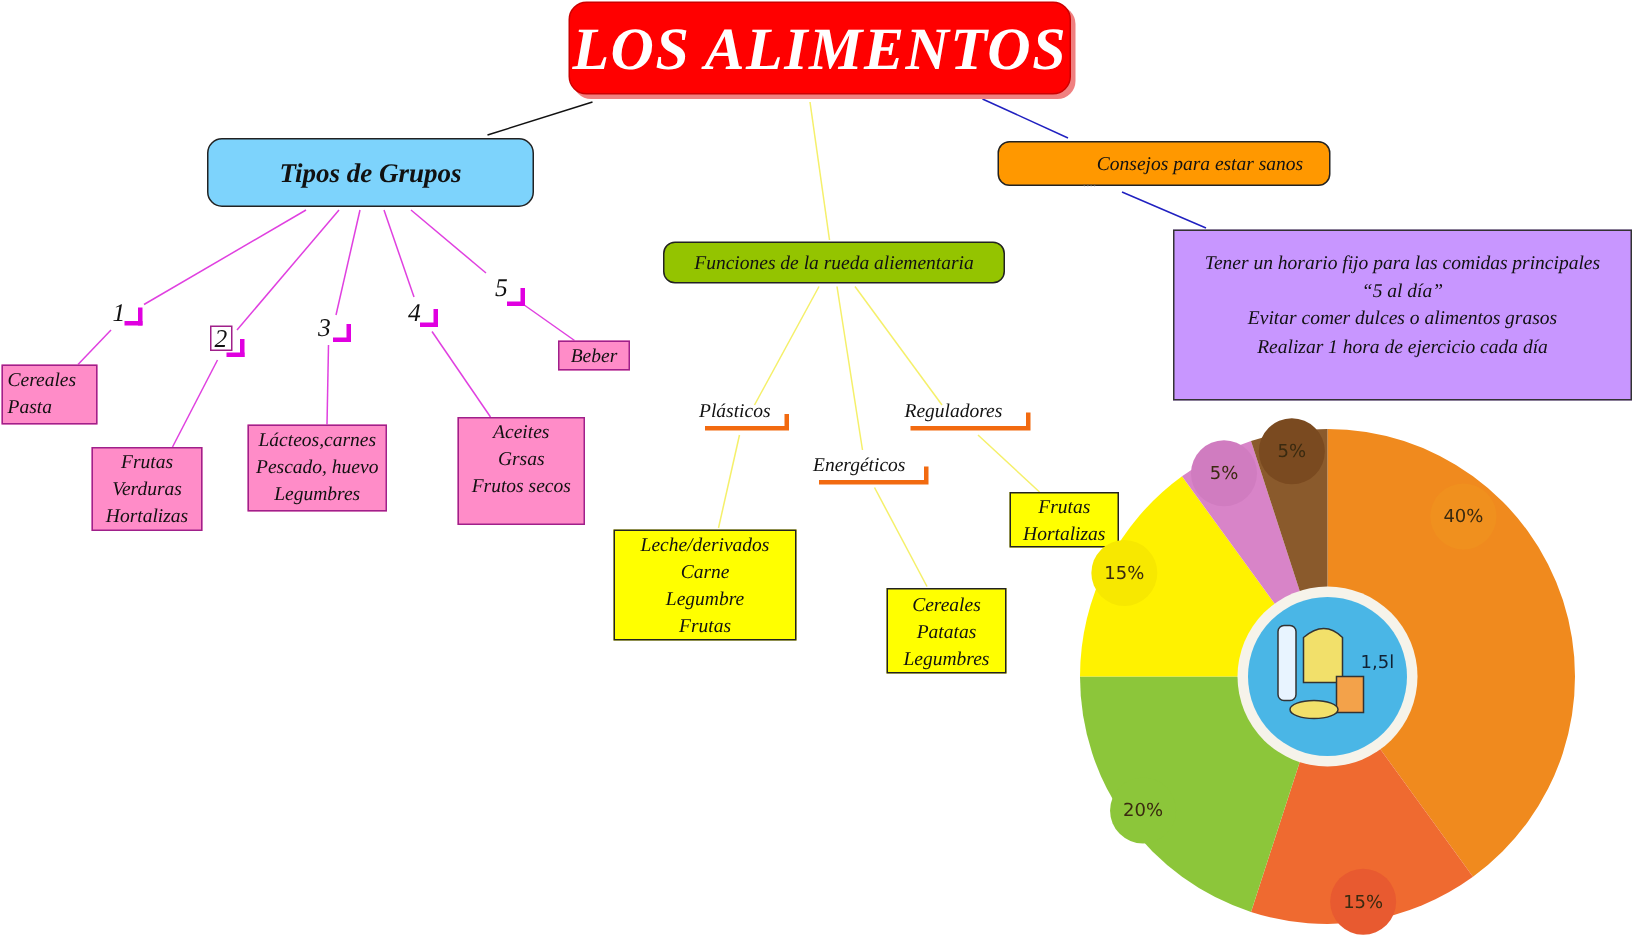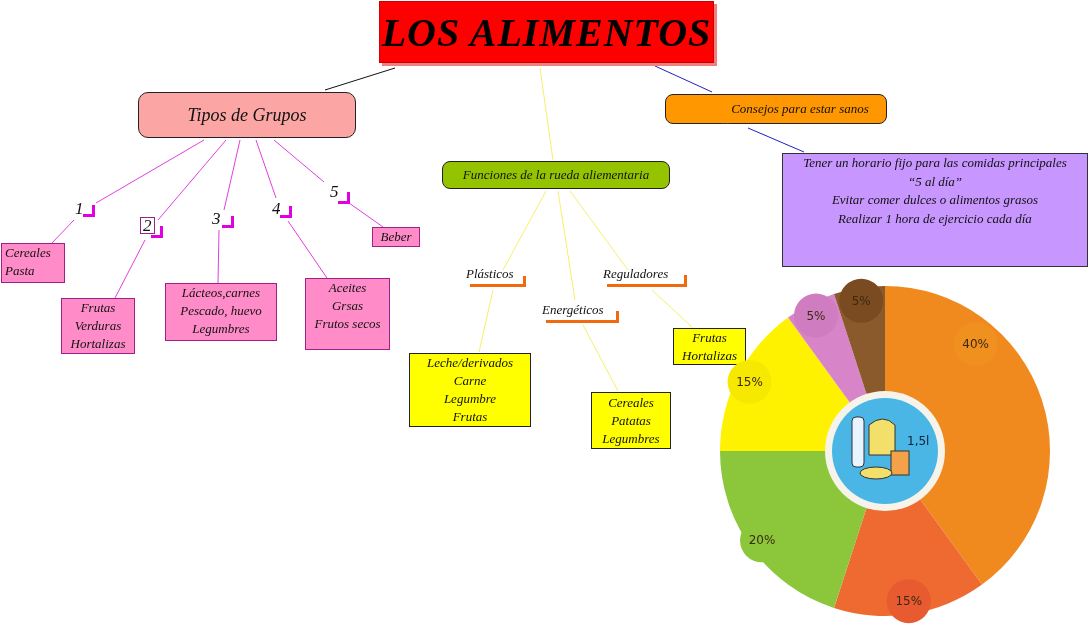--- a/index.html
+++ b/index.html
@@ -1,23 +1,23 @@
 <!DOCTYPE html>
 <html><head>
 <meta charset="utf-8">
 <style>
   html,body{margin:0;padding:0;background:#fff;}
   body{width:1091px;height:625px;position:relative;overflow:hidden;font-family:"Liberation Serif","DejaVu Serif",serif;font-style:italic;color:#111;}
   .abs{position:absolute;}
   svg.lines{position:absolute;left:0;top:0;width:1091px;height:625px;}
-  .title{left:379px;top:1px;width:333px;height:60px;background:#ff0000;border:1px solid #c00;border-radius:0;box-shadow:3px 3px 0 #f08080;display:flex;align-items:center;justify-content:center;font-size:40px;font-weight:bold;color:#000000;letter-spacing:1px;}
-  .tipos{left:138px;top:92px;width:216px;height:44px;background:#fca5a5;border:1px solid #222;border-radius:10px;display:flex;align-items:center;justify-content:center;font-size:18px;font-weight:normal;}
+  .title{left:379px;top:1px;width:333px;height:60px;background:#ff0000;border:1px solid #c00;border-radius:12px;box-shadow:3px 3px 0 #f08080;display:flex;align-items:center;justify-content:center;font-size:40px;font-weight:bold;color:#ffffff;letter-spacing:1px;}
+  .tipos{left:138px;top:92px;width:216px;height:44px;background:#7dd3fc;border:1px solid #222;border-radius:10px;display:flex;align-items:center;justify-content:center;font-size:18px;font-weight:bold;}
   .funciones{left:442px;top:161px;width:226px;height:26px;background:#94c400;border:1px solid #222;border-radius:8px;display:flex;align-items:center;justify-content:center;font-size:13px;}
   .consejos{left:665px;top:94px;width:172px;height:28px;background:#ff9800;border:1px solid #222;border-radius:8px;display:flex;align-items:center;justify-content:center;font-size:13px;padding-left:48px;}
-  .consejos-list{left:782px;top:153px;width:306px;height:114px;background:#c896ff;border:1px solid #333;text-align:center;font-size:13px;line-height:18.5px;padding-top:0;box-sizing:border-box;}
+  .consejos-list{left:782px;top:153px;width:306px;height:114px;background:#c896ff;border:1px solid #333;text-align:center;font-size:13px;line-height:18.5px;padding-top:12px;box-sizing:border-box;}
   .num{font-size:17px;}
   .bracket{width:9px;height:9px;border-right:3px solid #e000e0;border-bottom:3px solid #e000e0;}
   .pinkbox{background:#ff8cc8;border:1px solid #a0208a;font-size:13px;line-height:18px;text-align:center;box-sizing:border-box;}
   .fn-label{font-size:13px;font-style:italic;}
   .orbar{height:3px;background:#f26a10;}
   .orvert{width:3px;height:9px;background:#f26a10;}
   .yellowbox{background:#ffff00;border:1px solid #222;font-size:13px;line-height:18px;text-align:center;box-sizing:border-box;}
   .wheel{left:695px;top:275px;width:395px;height:350px;}
   .pct{font-family:"DejaVu Sans",sans-serif;font-style:normal;font-size:12px;fill:#3a2a10;}
 </style>
@@ -73,21 +73,21 @@
 <div class="abs num" style="left:272px;top:199px;">4</div>
 <div class="abs bracket" style="left:280px;top:206px;"></div>
 <div class="abs num" style="left:330px;top:182px;">5</div>
 <div class="abs bracket" style="left:338px;top:192px;"></div>
 
 <div class="abs pinkbox" style="left:1px;top:243px;width:64px;height:40px;white-space:pre-line;text-align:left;padding-left:3px;">Cereales
 Pasta</div>
 <div class="abs pinkbox" style="left:61px;top:298px;width:74px;height:56px;white-space:pre-line;">Frutas
 Verduras
 Hortalizas</div>
-<div class="abs pinkbox" style="left:165px;top:283px;width:112px;height:58px;white-space:pre-line;">Lácteos,carnes
+<div class="abs pinkbox" style="left:165px;top:283px;width:93px;height:58px;white-space:pre-line;">Lácteos,carnes
 Pescado, huevo
 Legumbres</div>
 <div class="abs pinkbox" style="left:305px;top:278px;width:85px;height:72px;white-space:pre-line;">Aceites
 Grsas
 Frutos secos</div>
 <div class="abs pinkbox" style="left:372px;top:227px;width:48px;height:20px;">Beber</div>
 
 <div class="abs fn-label" style="left:466px;top:266px;">Plásticos</div>
 <div class="abs orbar" style="left:470px;top:284px;width:56px;"></div>
 <div class="abs orvert" style="left:523px;top:276px;"></div>

